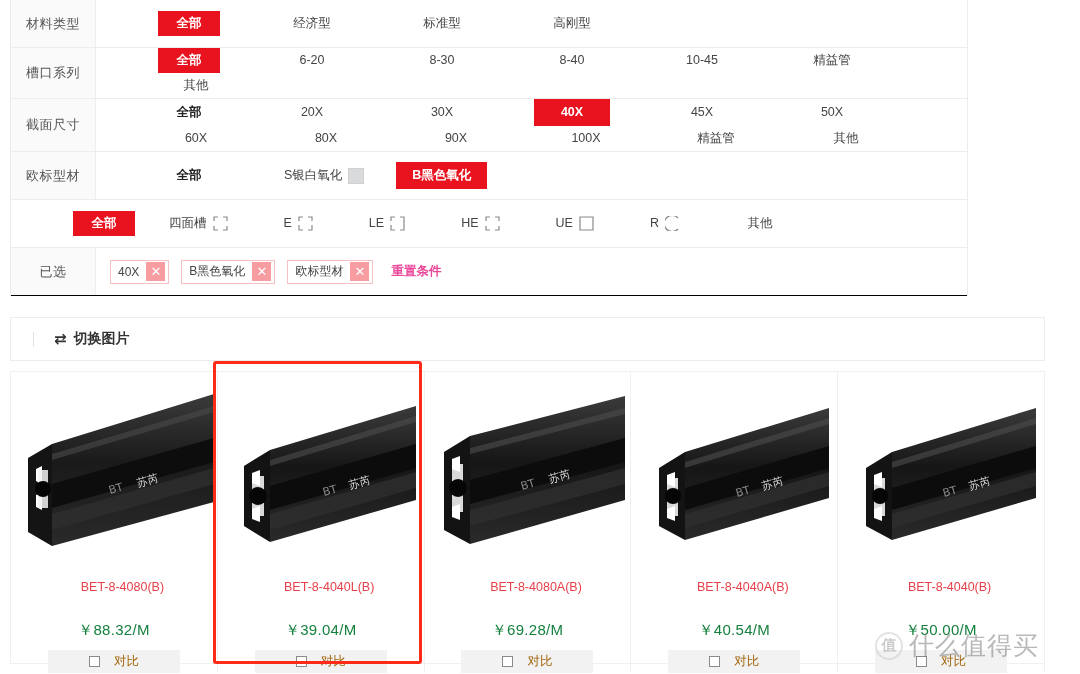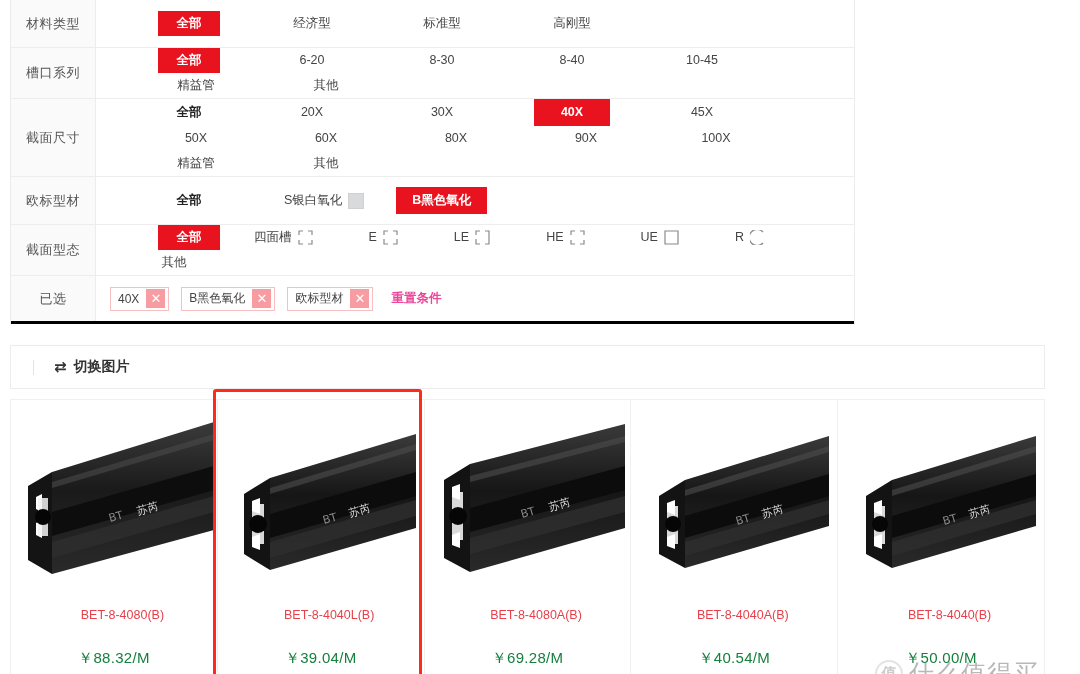--- a/index.html
+++ b/index.html
@@ -6,33 +6,33 @@
   html, body {
     width: 1080px; height: 674px;
     background: #ffffff;
     font-family: "Liberation Sans", "DejaVu Sans", sans-serif;
     color: #333;
     overflow: hidden;
   }
 
   
   .filter-panel {
-    width: 845px;
+    width: 958px;
     margin: 0 0 0 10px;
     border-left: 1px solid #ececec;
     border-right: 1px solid #ececec;
     background: #fff;
   }
   .filter-row {
     display: flex;
     align-items: stretch;
     border-bottom: 1px solid #ededed;
     min-height: 48px;
   }
-  .filter-row:last-child { border-bottom: 3px solid #000000; }
+  .filter-row:last-child { border-bottom: 1px solid #000000; }
   .filter-label {
     width: 85px;
     flex: 0 0 85px;
     background: #fafafa;
     border-right: 1px solid #ededed;
     display: flex;
     align-items: center;
     justify-content: center;
     font-size: 13px;
     color: #555;
@@ -266,21 +266,20 @@
       <span class="opt all">全部</span>
       <span class="opt">
         <span>S银白氧化</span>
         <span class="swatch"></span>
       </span>
       <span class="opt active-red" style="margin-left:16px;">B黑色氧化</span>
     </div>
   </div>
 
   <div class="filter-row">
-    <div class="filter-label">截面型态</div>
     <div class="filter-opts">
       <span class="opt all active">全部</span>
 
       <span class="opt" style="margin-left:18px;">
         <span>四面槽</span>
         <svg class="shape-ico" width="15" height="15" viewBox="0 0 15 15">
           <path d="M1 5 L1 1 L5 1 M10 1 L14 1 L14 5 M14 10 L14 14 L10 14 M5 14 L1 14 L1 10" fill="none" stroke="#8a8a8a" stroke-width="1.2"></path>
         </svg>
       </span>
 

